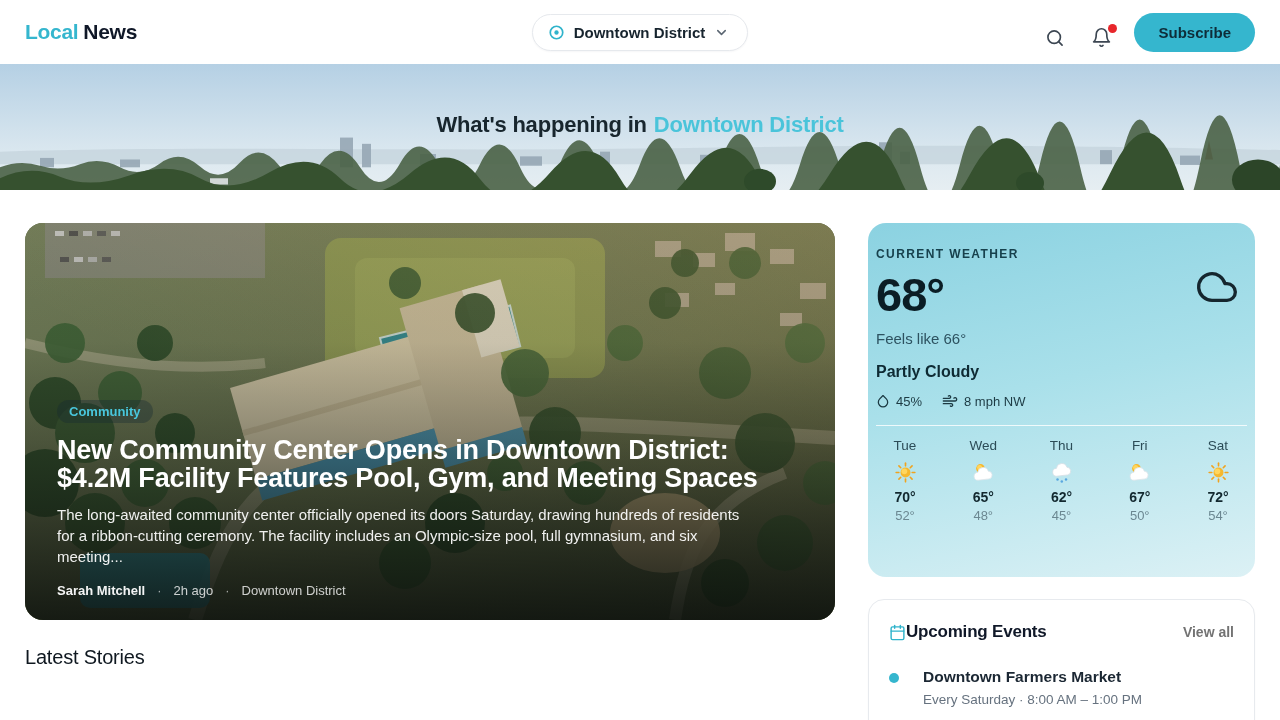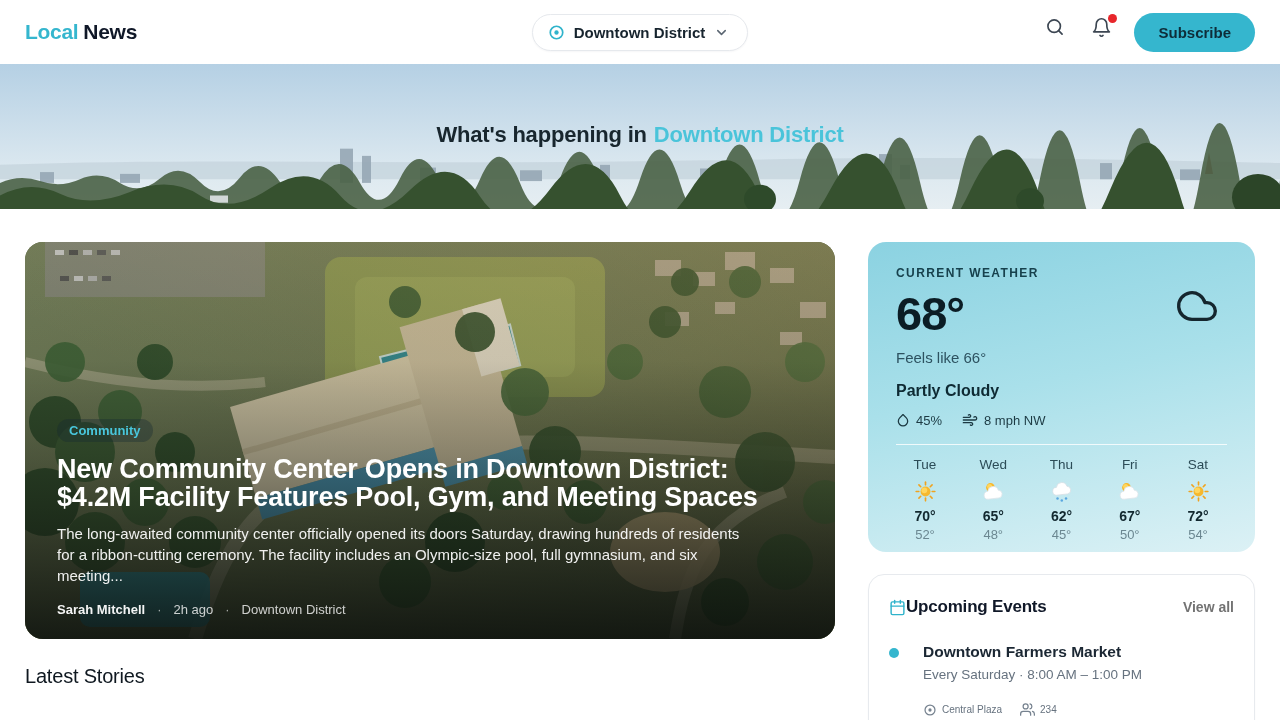--- a/index.html
+++ b/index.html
@@ -1,35 +1,35 @@
 <!DOCTYPE html>
 <html><head>
 <meta charset="utf-8">
 <style>
   * { margin:0; padding:0; box-sizing:border-box; }
   html,body { width:1280px; height:720px; overflow:hidden; background:#fff;
     font-family:"Liberation Sans","DejaVu Sans",sans-serif; color:#101828; }
 
   
   .header { height:64px; display:flex; align-items:center; padding:0 25px; background:#fff; }
-  .header-left, .header-right { flex:1; display:flex; align-items:flex-start; }
+  .header-left, .header-right { flex:1; display:flex; align-items:flex-end; }
   .header-right { justify-content:flex-end; gap:18px; }
   .logo { font-size:21px; font-weight:800; letter-spacing:-0.3px; cursor:pointer; white-space:nowrap; }
   .logo .l1 { color:#35b6ce; }
   .logo .l2 { color:#101828; margin-left:5px; }
   .loc-pill { display:flex; align-items:center; gap:9px; border:1px solid #e6e9ed; border-radius:999px;
     padding:9px 18px 9px 15px; cursor:pointer; background:#fff; box-shadow:0 1px 2px rgba(16,24,40,.04); }
   .loc-pill .loc-label { font-size:15px; font-weight:700; color:#17242e; }
   .icon-btn { background:none; border:none; cursor:pointer; position:relative; display:flex; align-items:center; padding:4px; }
   .notif-dot { position:absolute; top:1px; right:-1px; width:9px; height:9px; border-radius:50%; background:#e8262b; }
   .subscribe-btn { background:#35b6ce; color:#0e2d39; border:none; border-radius:999px; padding:11px 24px;
     font-size:15px; font-weight:700; cursor:pointer; font-family:inherit; }
 
   
-  .hero { position:relative; height:145px; overflow:hidden; }
+  .hero { position:relative; height:126px; overflow:hidden; }
   .hero svg.scene { position:absolute; inset:0; width:100%; height:100%; }
   .hero-title { position:absolute; left:0; right:0; top:50%; transform:translateY(-58%);
     text-align:center; font-size:22px; font-weight:800; letter-spacing:-0.2px; }
   .hero-title .pre { color:#18262e; }
   .hero-title .hl { color:#4ac4da; margin-left:7px; }
 
   
   .main { display:flex; gap:33px; padding:33px 25px 0; align-items:flex-start; }
   .col-left { width:810px; flex:none; }
   .col-right { width:387px; flex:none; }
@@ -46,21 +46,21 @@
   .article-title { margin-top:13px; font-size:27px; line-height:28px; font-weight:800; color:#ffffff;
     max-width:730px; letter-spacing:-0.2px; }
   .article-excerpt { margin-top:12px; font-size:15px; line-height:21px; color:rgba(255,255,255,.93); max-width:690px; }
   .article-byline { margin-top:16px; display:flex; align-items:center; gap:12px; font-size:13px; color:rgba(255,255,255,.78); }
   .article-byline .author { font-weight:700; color:rgba(255,255,255,.95); }
   .article-byline .dot { color:rgba(255,255,255,.6); }
 
   .section-title { margin:26px 0 0; font-size:20px; font-weight:400; color:#0f1820; letter-spacing:-0.2px; }
 
   
-  .weather-card { height:310px; border-radius:18px; padding:24px 28px 18px;
+  .weather-card { height:354px; border-radius:18px; padding:24px 8px 18px;
     background:linear-gradient(168deg, #8bd2e1 0%, #a9e0ea 45%, #dcf1f5 100%); }
   .w-label { font-size:12px; font-weight:700; letter-spacing:1.4px; color:#17414d; }
   .w-toprow { display:flex; justify-content:space-between; align-items:flex-start; }
   .w-temp { font-size:47px; font-weight:800; color:#0b1d25; line-height:1.05; margin-top:9px; letter-spacing:-1px; }
   .w-cloud { margin-top:6px; margin-right:6px; }
   .w-feels { margin-top:11px; font-size:15px; color:#2d5260; }
   .w-cond { margin-top:16px; font-size:16px; font-weight:700; color:#0e2a33; }
   .w-stats { margin-top:12px; display:flex; align-items:center; gap:20px; font-size:13px; color:#1c3a43; }
   .w-stat { display:flex; align-items:center; gap:6px; }
   .w-divider { margin-top:16px; border-top:1px solid rgba(255,255,255,.8); }

